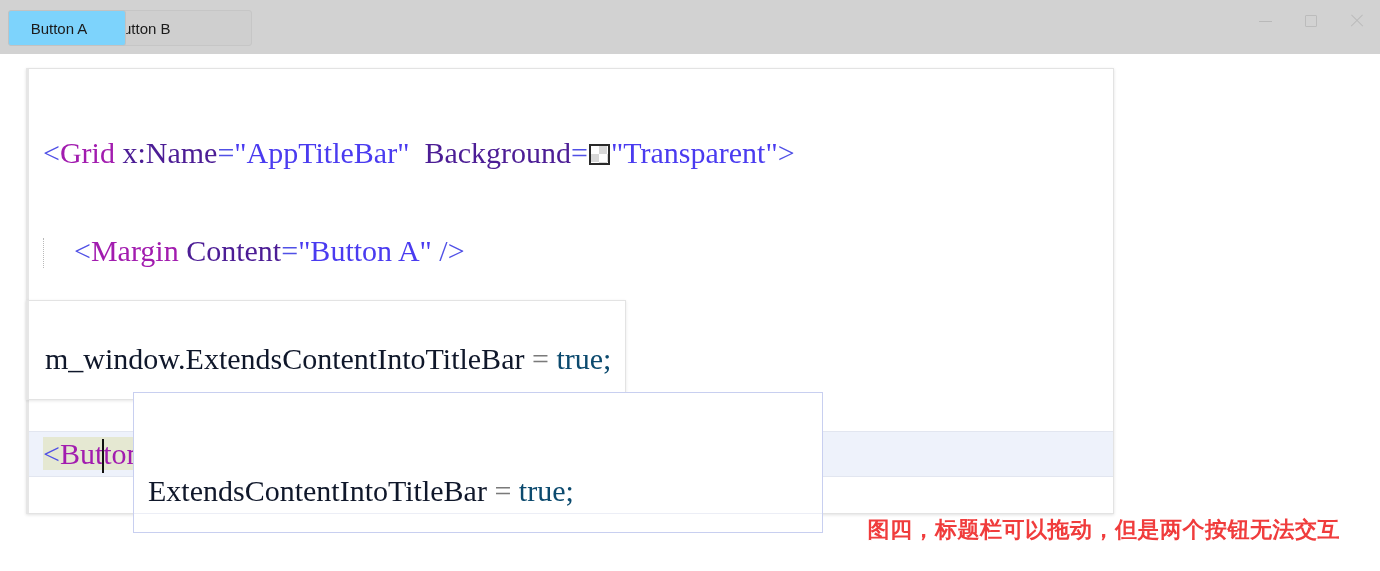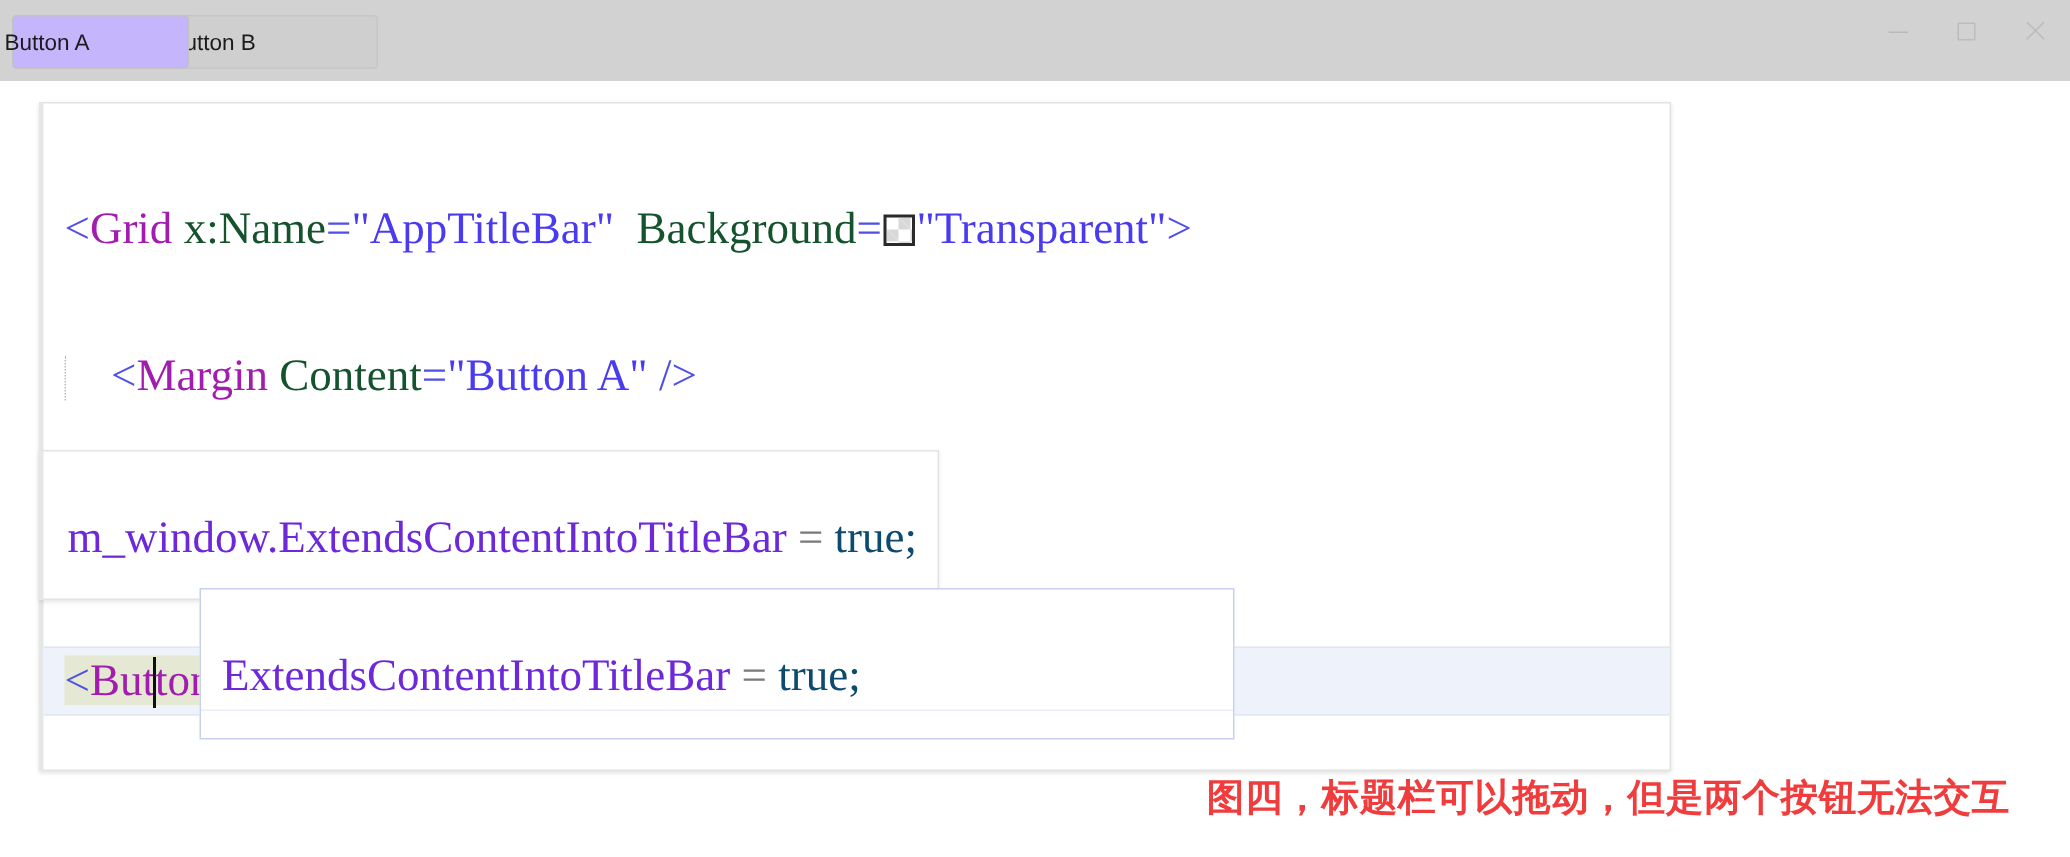--- a/index.html
+++ b/index.html
@@ -27,27 +27,27 @@
   .tb-buttons {
     position: absolute;
     left: 8px;
     top: 10px;
     height: 36px;
   }
   .tb-btn {
     position: absolute;
     top: 0;
     height: 36px;
-    background: #c4b5fd;
+    background: #7dd3fc;
     border: 1px solid #c2c2c2;
     border-radius: 3px;
     box-sizing: border-box;
     display: flex;
     align-items: center;
-    justify-content: flex-start;
+    justify-content: center;
     font-size: 15px;
     color: #1b1b1b;
     font-family: "Liberation Sans", sans-serif;
     white-space: nowrap;
   }
   .tb-btn-a {
     left: 0;
     width: 118px;
     padding-right: 4px;
   }
@@ -163,32 +163,32 @@
   #cs-box-1 .ln { padding-left: 16px; }
 
   
   #cs-box-2 {
     left: 133px;
     top: 392px;
     width: 690px;
     border: 1px solid #c8cff0;
     background: #ffffff;
   }
-  #cs-box-2 .ln { padding-left: 14px; }
+  #cs-box-2 .ln { padding-left: 14px; margin-top: 40px; }
   #cs-box-2 .ln.r1 { border-bottom: 1px solid #eceef6; }
 
   
   .t-tag    { color: #a21caf; }
   .t-brk    { color: #5050e6; }
-  .t-attr   { color: #14532d; }
+  .t-attr   { color: #4c1d95; }
   .t-str    { color: #4a3bf0; }
   .t-eq     { color: #5050e6; }
   .t-plain  { color: #1a1a1a; }
   .t-kw     { color: #0c4a6e; }
-  .t-ident  { color: #6d28d9; }
+  .t-ident  { color: #0f172a; }
   .t-type   { color: #c8a165; }
   .t-op     { color: #7a7a7a; }
 
   .hl { background: #e5e8d2; }
 
   .caret {
     display: inline-block;
     width: 0;
     border-left: 2px solid #101010;
     height: 34px;
@@ -214,21 +214,21 @@
   }
 
   
   .caption {
     position: absolute;
     left: 0;
     top: 515px;
     width: 1340px;
     text-align: right;
     color: #f03c3c;
-    font-size: 25px;
+    font-size: 22px;
     font-weight: bold;
     font-family: "DejaVu Sans", sans-serif;
     letter-spacing: 0.5px;
   }
 </style>
 </head>
 <body>
 
 <div class="titlebar">
 

